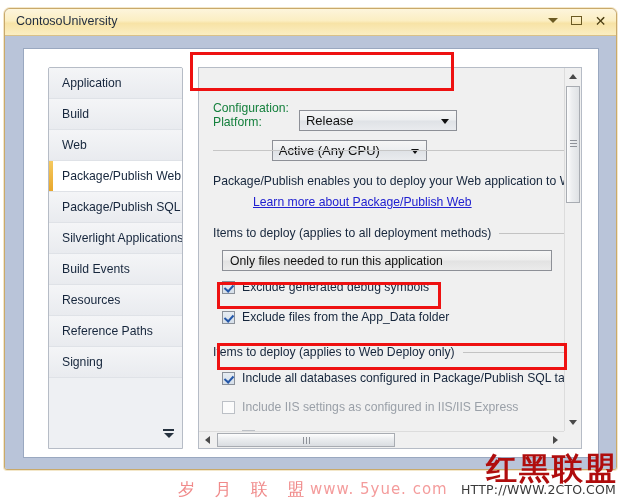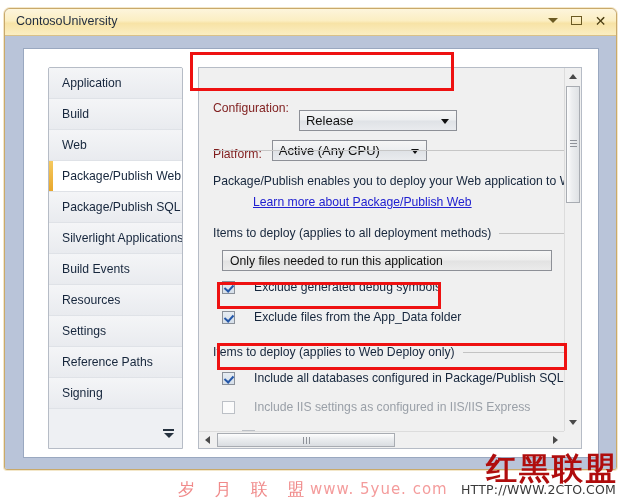--- a/index.html
+++ b/index.html
@@ -90,22 +90,22 @@
       border-left:5px solid transparent;border-right:5px solid transparent;border-top:5px solid #26323f; }
 
   
   .content {
     position: absolute; left: 174px; top: 18px; width: 384px; height: 382px;
     background: #f0f0f0;
     border: 1px solid #b6bcc6;
     overflow: hidden;
   }
   .row-cfg { position:absolute; left:14px; top:17px; display:flex; align-items:center; gap:10px; }
-  .row-plat { position:absolute; left:14px; top:47px; display:flex; align-items:flex-end; gap:10px; }
-  .lbl { font-size:12.2px; color:#7f1d1d; white-space:nowrap; }
+  .row-plat { position:absolute; left:14px; top:47px; display:flex; align-items:flex-start; gap:10px; }
+  .lbl { font-size:12.2px; color:#15803d; white-space:nowrap; }
 
   .combo {
     position: relative;
     height: 21px;
     border: 1px solid #8d9097;
     background: linear-gradient(to bottom, #f6f6f6 0%, #eceef0 48%, #dfe2e6 52%, #e9ebee 100%);
     display: flex; align-items: center;
     font-size: 13px; color: #111;
     padding: 0 22px 0 6px;
     cursor: default;
@@ -134,21 +134,21 @@
   .section-head .rule { height:1px; background:#c3c3c3; width:110px; }
 
   .combo-flat {
     position:absolute; left:23px; width:330px; height:21px;
     border:1px solid #8d9097;
     background: linear-gradient(to bottom, #f6f6f6 0%, #ededed 48%, #e2e2e2 52%, #ebebeb 100%);
     display:flex; align-items:center; padding-left:7px;
     font-size:12.2px; color:#111; white-space:nowrap; cursor:default;
   }
 
-  .cb-row { position:absolute; display:flex; align-items:center; gap:19px; white-space:nowrap; cursor:default; }
+  .cb-row { position:absolute; display:flex; align-items:center; gap:7px; white-space:nowrap; cursor:default; }
   .cbox {
     width:13px; height:13px; flex:0 0 13px;
     border:1px solid #8a9099;
     background: linear-gradient(to bottom, #e6ecf2, #d6dfe9);
     position:relative;
   }
   .cbox.checked::after {
     content:""; position:absolute; left:3px; top:1px;
     width:4px; height:7px;
     border:solid #2457a8; border-width:0 2px 2px 0;
@@ -267,23 +267,20 @@
           <div class="nav-item">
             <span>Silverlight Applications</span>
           </div>
           <div class="nav-item">
             <span>Build Events</span>
           </div>
           <div class="nav-item">
             <span>Resources</span>
           </div>
           <div class="nav-item">
-            <span>Settings</span>
-          </div>
-          <div class="nav-item">
             <span>Reference Paths</span>
           </div>
           <div class="nav-item">
             <span>Signing</span>
           </div>
           <div class="nav-more">
             <div class="bar"></div>
               <div class="tri"></div>
           </div>
         </div>

